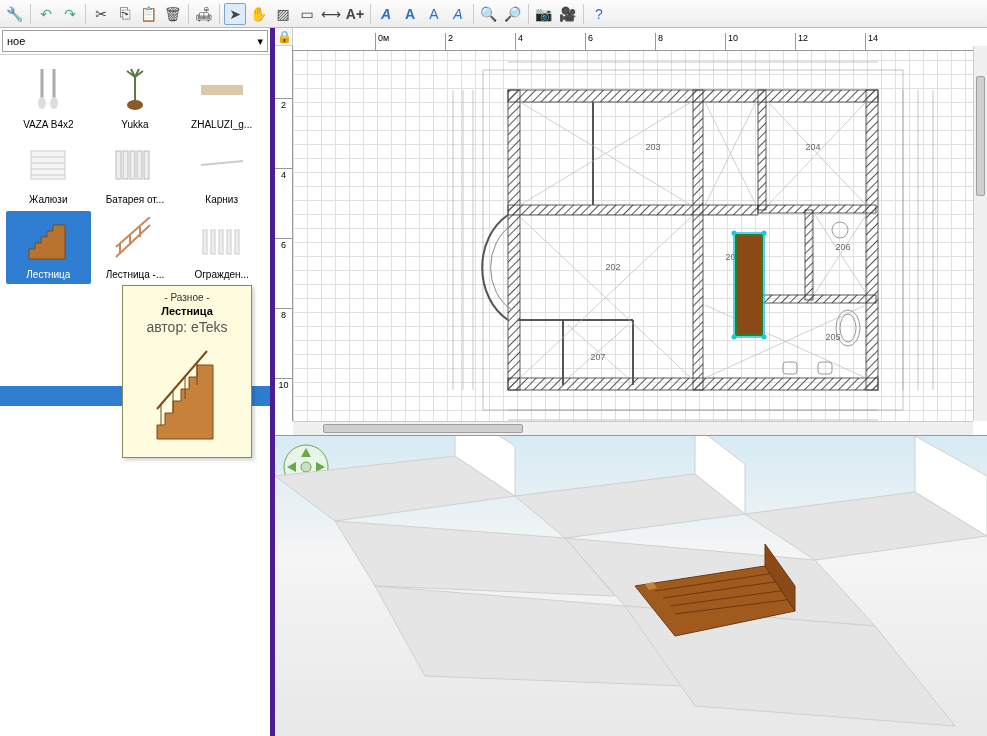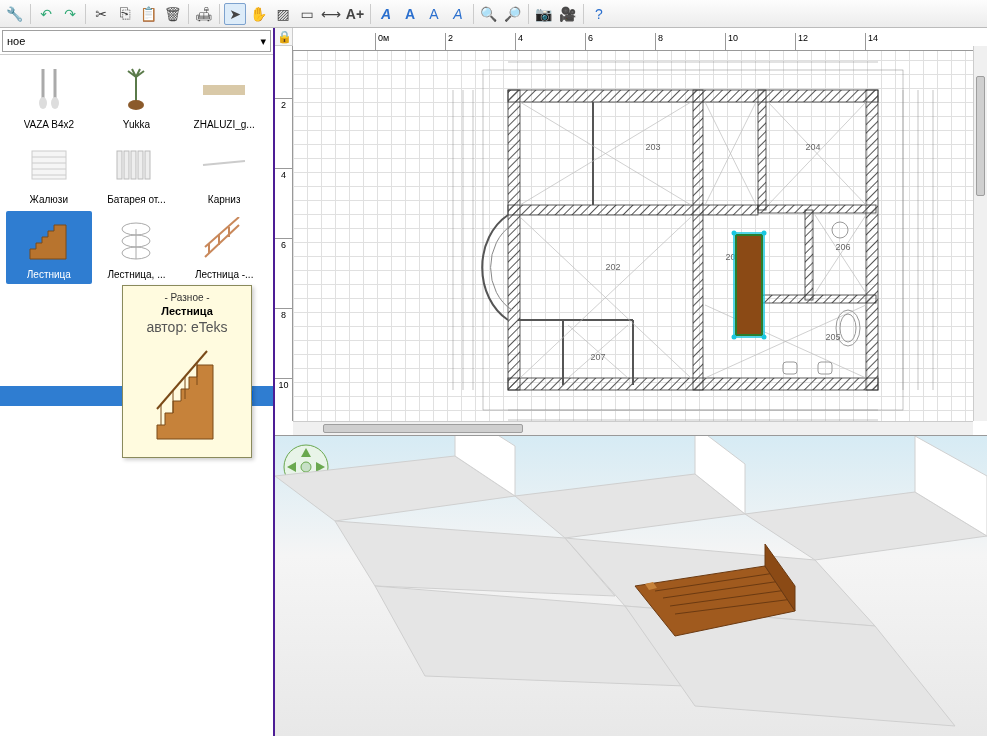--- a/index.html
+++ b/index.html
@@ -3,21 +3,21 @@
 <meta charset="utf-8">
 <style>
 * { box-sizing: border-box; margin: 0; padding: 0; }
 body { font-family: Tahoma, Arial, sans-serif; font-size: 11px; background: #fff; overflow: hidden; width: 987px; height: 736px; }
 
 .toolbar { height: 28px; background: linear-gradient(#fdfdfd, #ececec); border-bottom: 1px solid #bbb; display: flex; align-items: center; padding: 0 4px; gap: 2px; }
 .tool-btn { width: 22px; height: 22px; display: flex; align-items: center; justify-content: center; border-radius: 2px; cursor: pointer; font-size: 14px; color: #444; }
 .tool-sep { width: 1px; height: 20px; background: #ccc; margin: 0 2px; }
 
 .main { display: flex; height: 708px; }
-.left { width: 275px; display: flex; flex-direction: column; border-right: 2px solid #4c1d95; }
+.left { width: 275px; display: flex; flex-direction: column; border-right: 5px solid #4c1d95; }
 .catdrop { height: 22px; background: #fff; border: 1px solid #a0a0a0; margin: 2px; display: flex; align-items: center; padding: 0 4px; font-size: 11px; }
 .catdrop::after { content: "▾"; margin-left: auto; }
 
 .catalog { flex: 1; background: #fff; overflow: auto; border-top: 1px solid #ccc; position: relative; }
 .catalog-grid { display: grid; grid-template-columns: repeat(3, 1fr); gap: 2px; padding: 6px; }
 .catalog-item { display: flex; flex-direction: column; align-items: center; padding: 4px; text-align: center; cursor: pointer; border-radius: 2px; }
 .catalog-item.selected { background: #2f7dd1; color: #fff; }
 .catalog-thumb { width: 60px; height: 50px; display: flex; align-items: center; justify-content: center; margin-bottom: 4px; }
 .catalog-label { font-size: 10px; white-space: nowrap; overflow: hidden; text-overflow: ellipsis; max-width: 78px; }
 
@@ -179,44 +179,47 @@
               <svg width="50" height="46">
                 <g transform="translate(6,4)">
                   <polygon points="0,38 0,28 6,28 6,22 12,22 12,16 18,16 18,10 24,10 24,4 36,4 36,38" fill="#b8742e" stroke="#7a4a18"></polygon>
                 </g>
               </svg>
             </div>
           <div class="catalog-label">Лестница</div>
         </div>
         <div class="catalog-item">
           <div class="catalog-thumb">
-              <svg width="40" height="46">
-                <ellipse cx="20" cy="12" rx="14" ry="6" fill="none" stroke="#aaa"></ellipse>
-                <line x1="20" y1="12" x2="20" y2="42" stroke="#aaa"></line>
-                <ellipse cx="20" cy="24" rx="14" ry="6" fill="none" stroke="#aaa"></ellipse>
-                <ellipse cx="20" cy="36" rx="14" ry="6" fill="none" stroke="#aaa"></ellipse>
-              </svg>
-            </div>
-          <div class="catalog-label">Лестница, ...</div>
-        </div>
-        <div class="catalog-item">
-          <div class="catalog-thumb">
               <svg width="50" height="46">
                 <g stroke="#c9885a" fill="none" stroke-width="2">
                   <line x1="6" y1="40" x2="40" y2="8"></line>
                   <line x1="6" y1="30" x2="40" y2="0"></line>
                   <line x1="10" y1="36" x2="10" y2="26"></line>
                   <line x1="20" y1="28" x2="20" y2="18"></line>
                   <line x1="30" y1="20" x2="30" y2="10"></line>
                 </g>
               </svg>
             </div>
           <div class="catalog-label">Лестница -...</div>
         </div>
 
+        <div class="catalog-item">
+          <div class="catalog-thumb">
+              <svg width="46" height="36">
+                <g fill="#eee" stroke="#ccc">
+                  <rect x="4" y="8" width="4" height="24"></rect>
+                  <rect x="12" y="8" width="4" height="24"></rect>
+                  <rect x="20" y="8" width="4" height="24"></rect>
+                  <rect x="28" y="8" width="4" height="24"></rect>
+                  <rect x="36" y="8" width="4" height="24"></rect>
+                </g>
+              </svg>
+            </div>
+          <div class="catalog-label">Огражден...</div>
+        </div>
         <div class="catalog-item">
           <div class="catalog-thumb"></div>
           <div class="catalog-label"></div>
         </div>
         <div class="catalog-item">
           <div class="catalog-thumb">
               <svg width="30" height="40">
                 <ellipse cx="15" cy="8" rx="12" ry="5" fill="#eee" stroke="#ccc"></ellipse>
                 <rect x="3" y="8" width="24" height="22" fill="#eee" stroke="#ccc"></rect>
                 <ellipse cx="15" cy="30" rx="12" ry="5" fill="#eee" stroke="#ccc"></ellipse>

